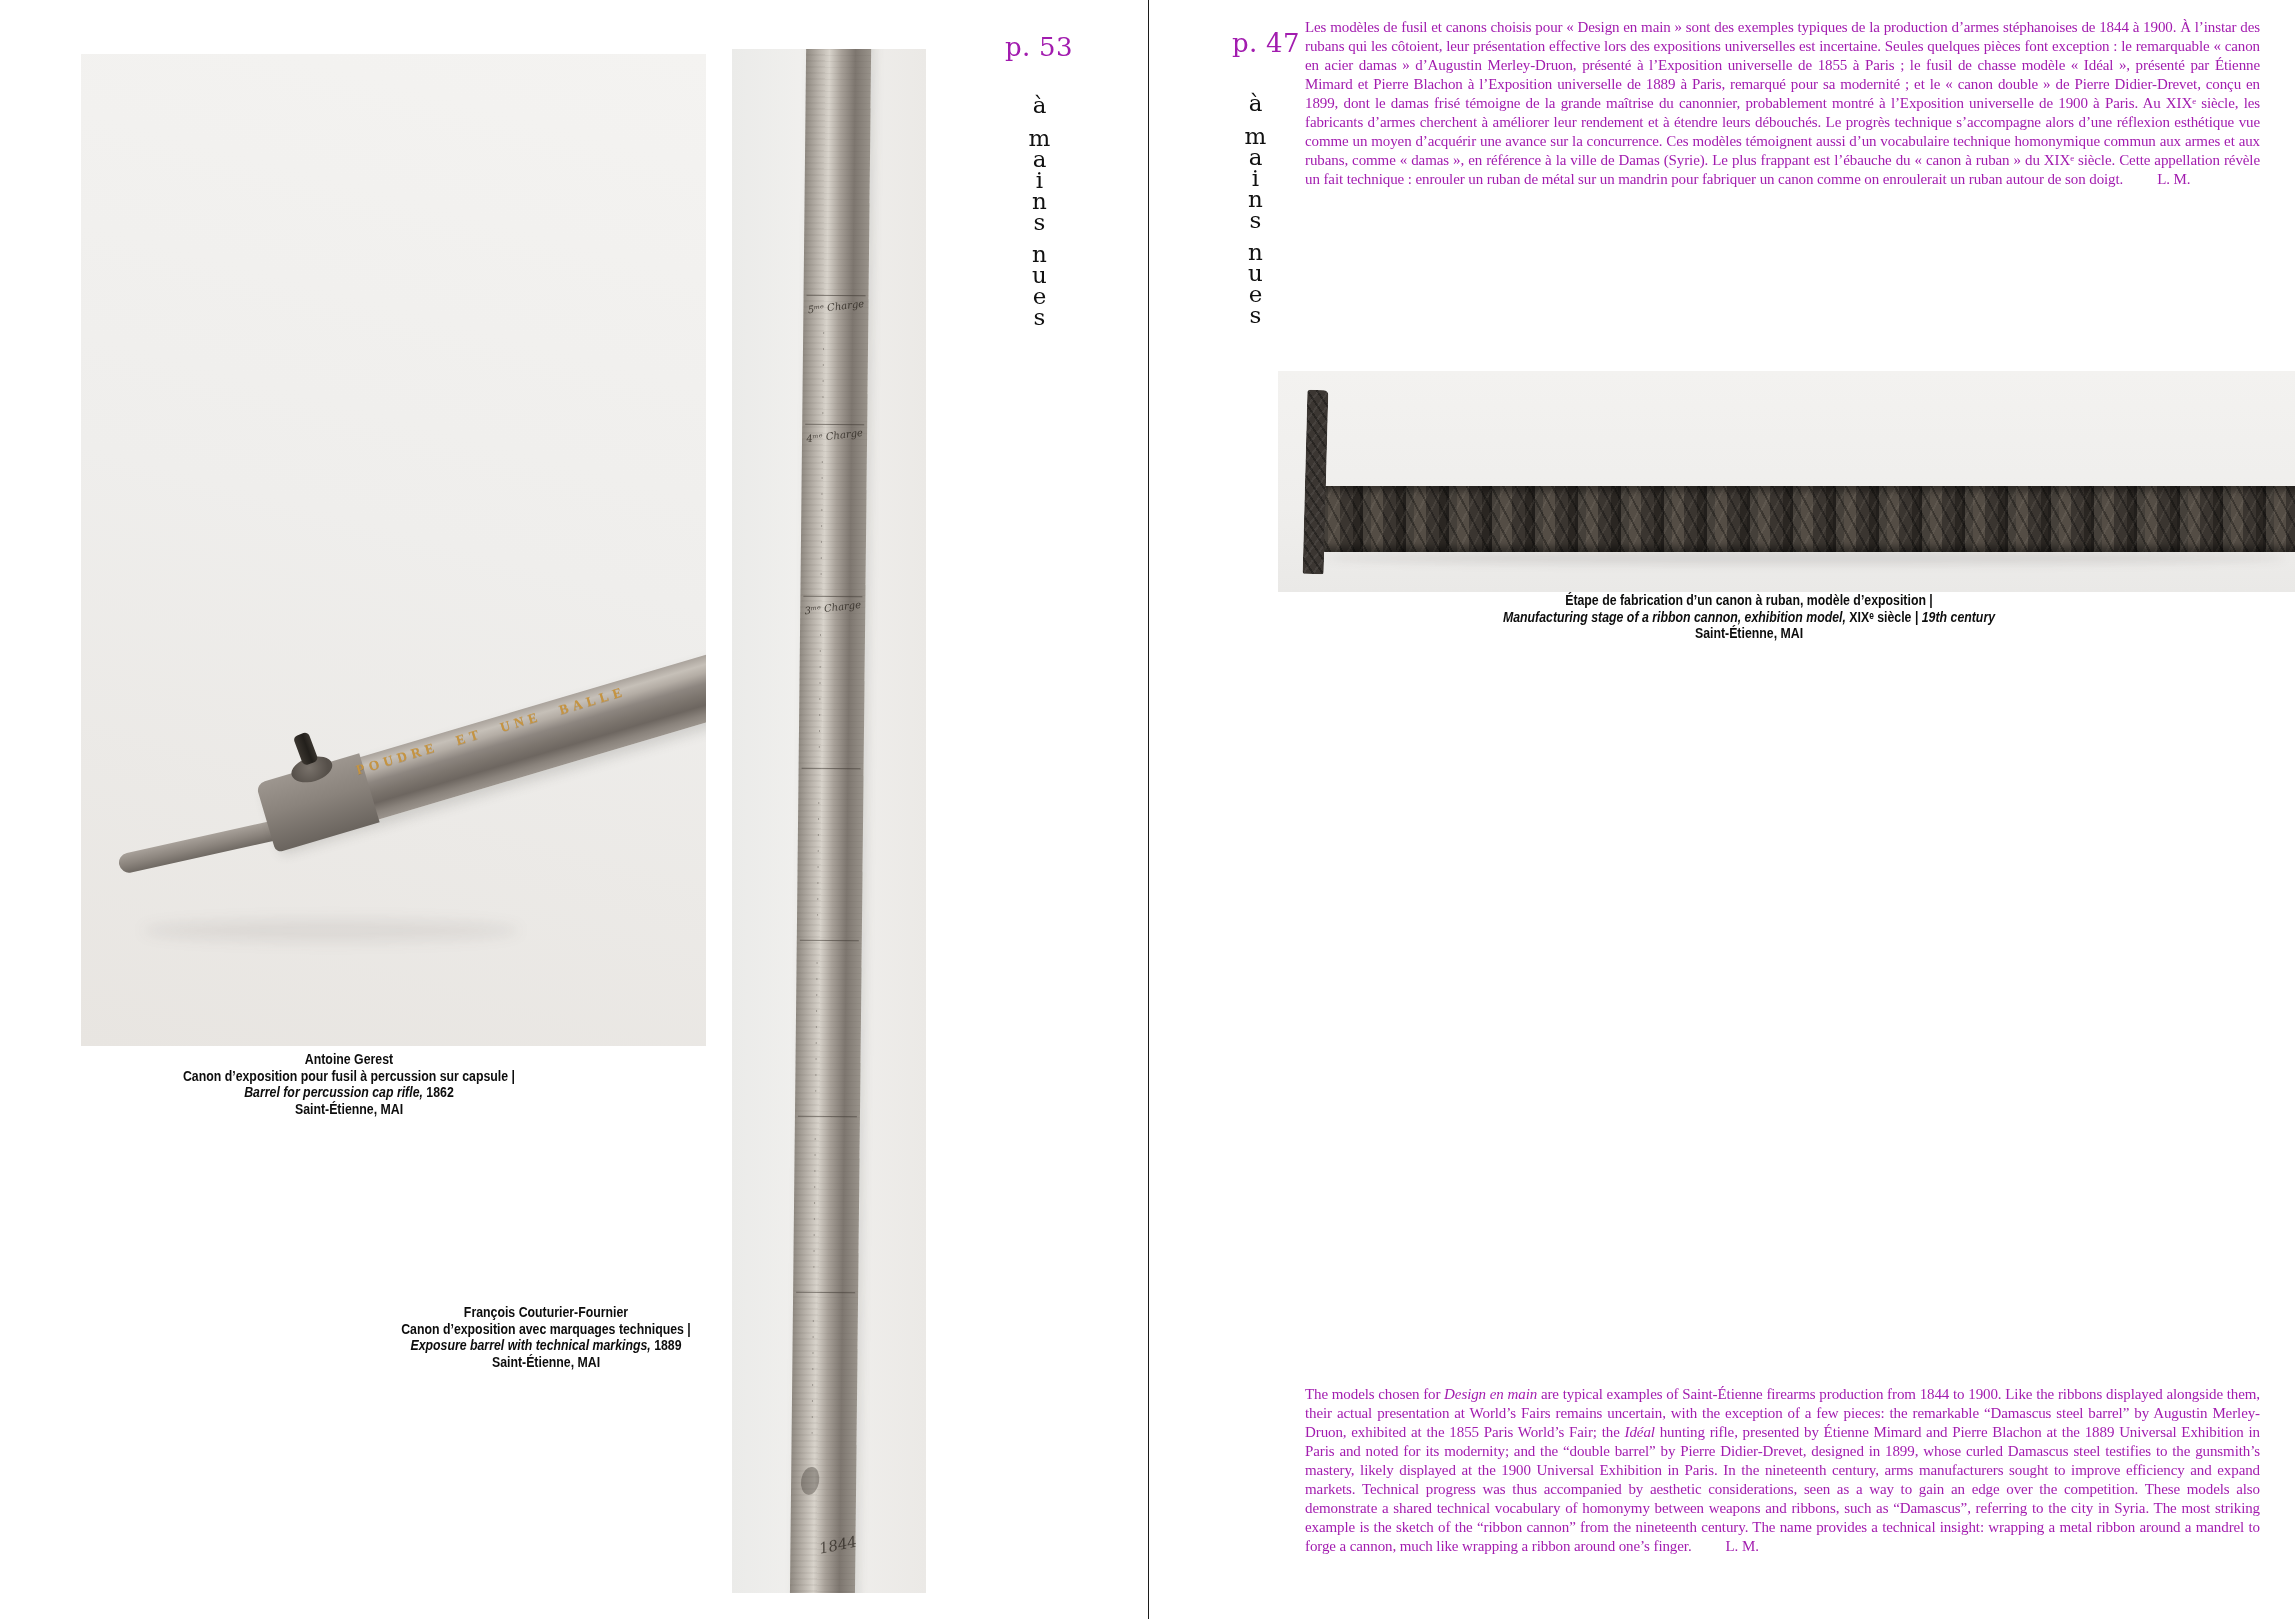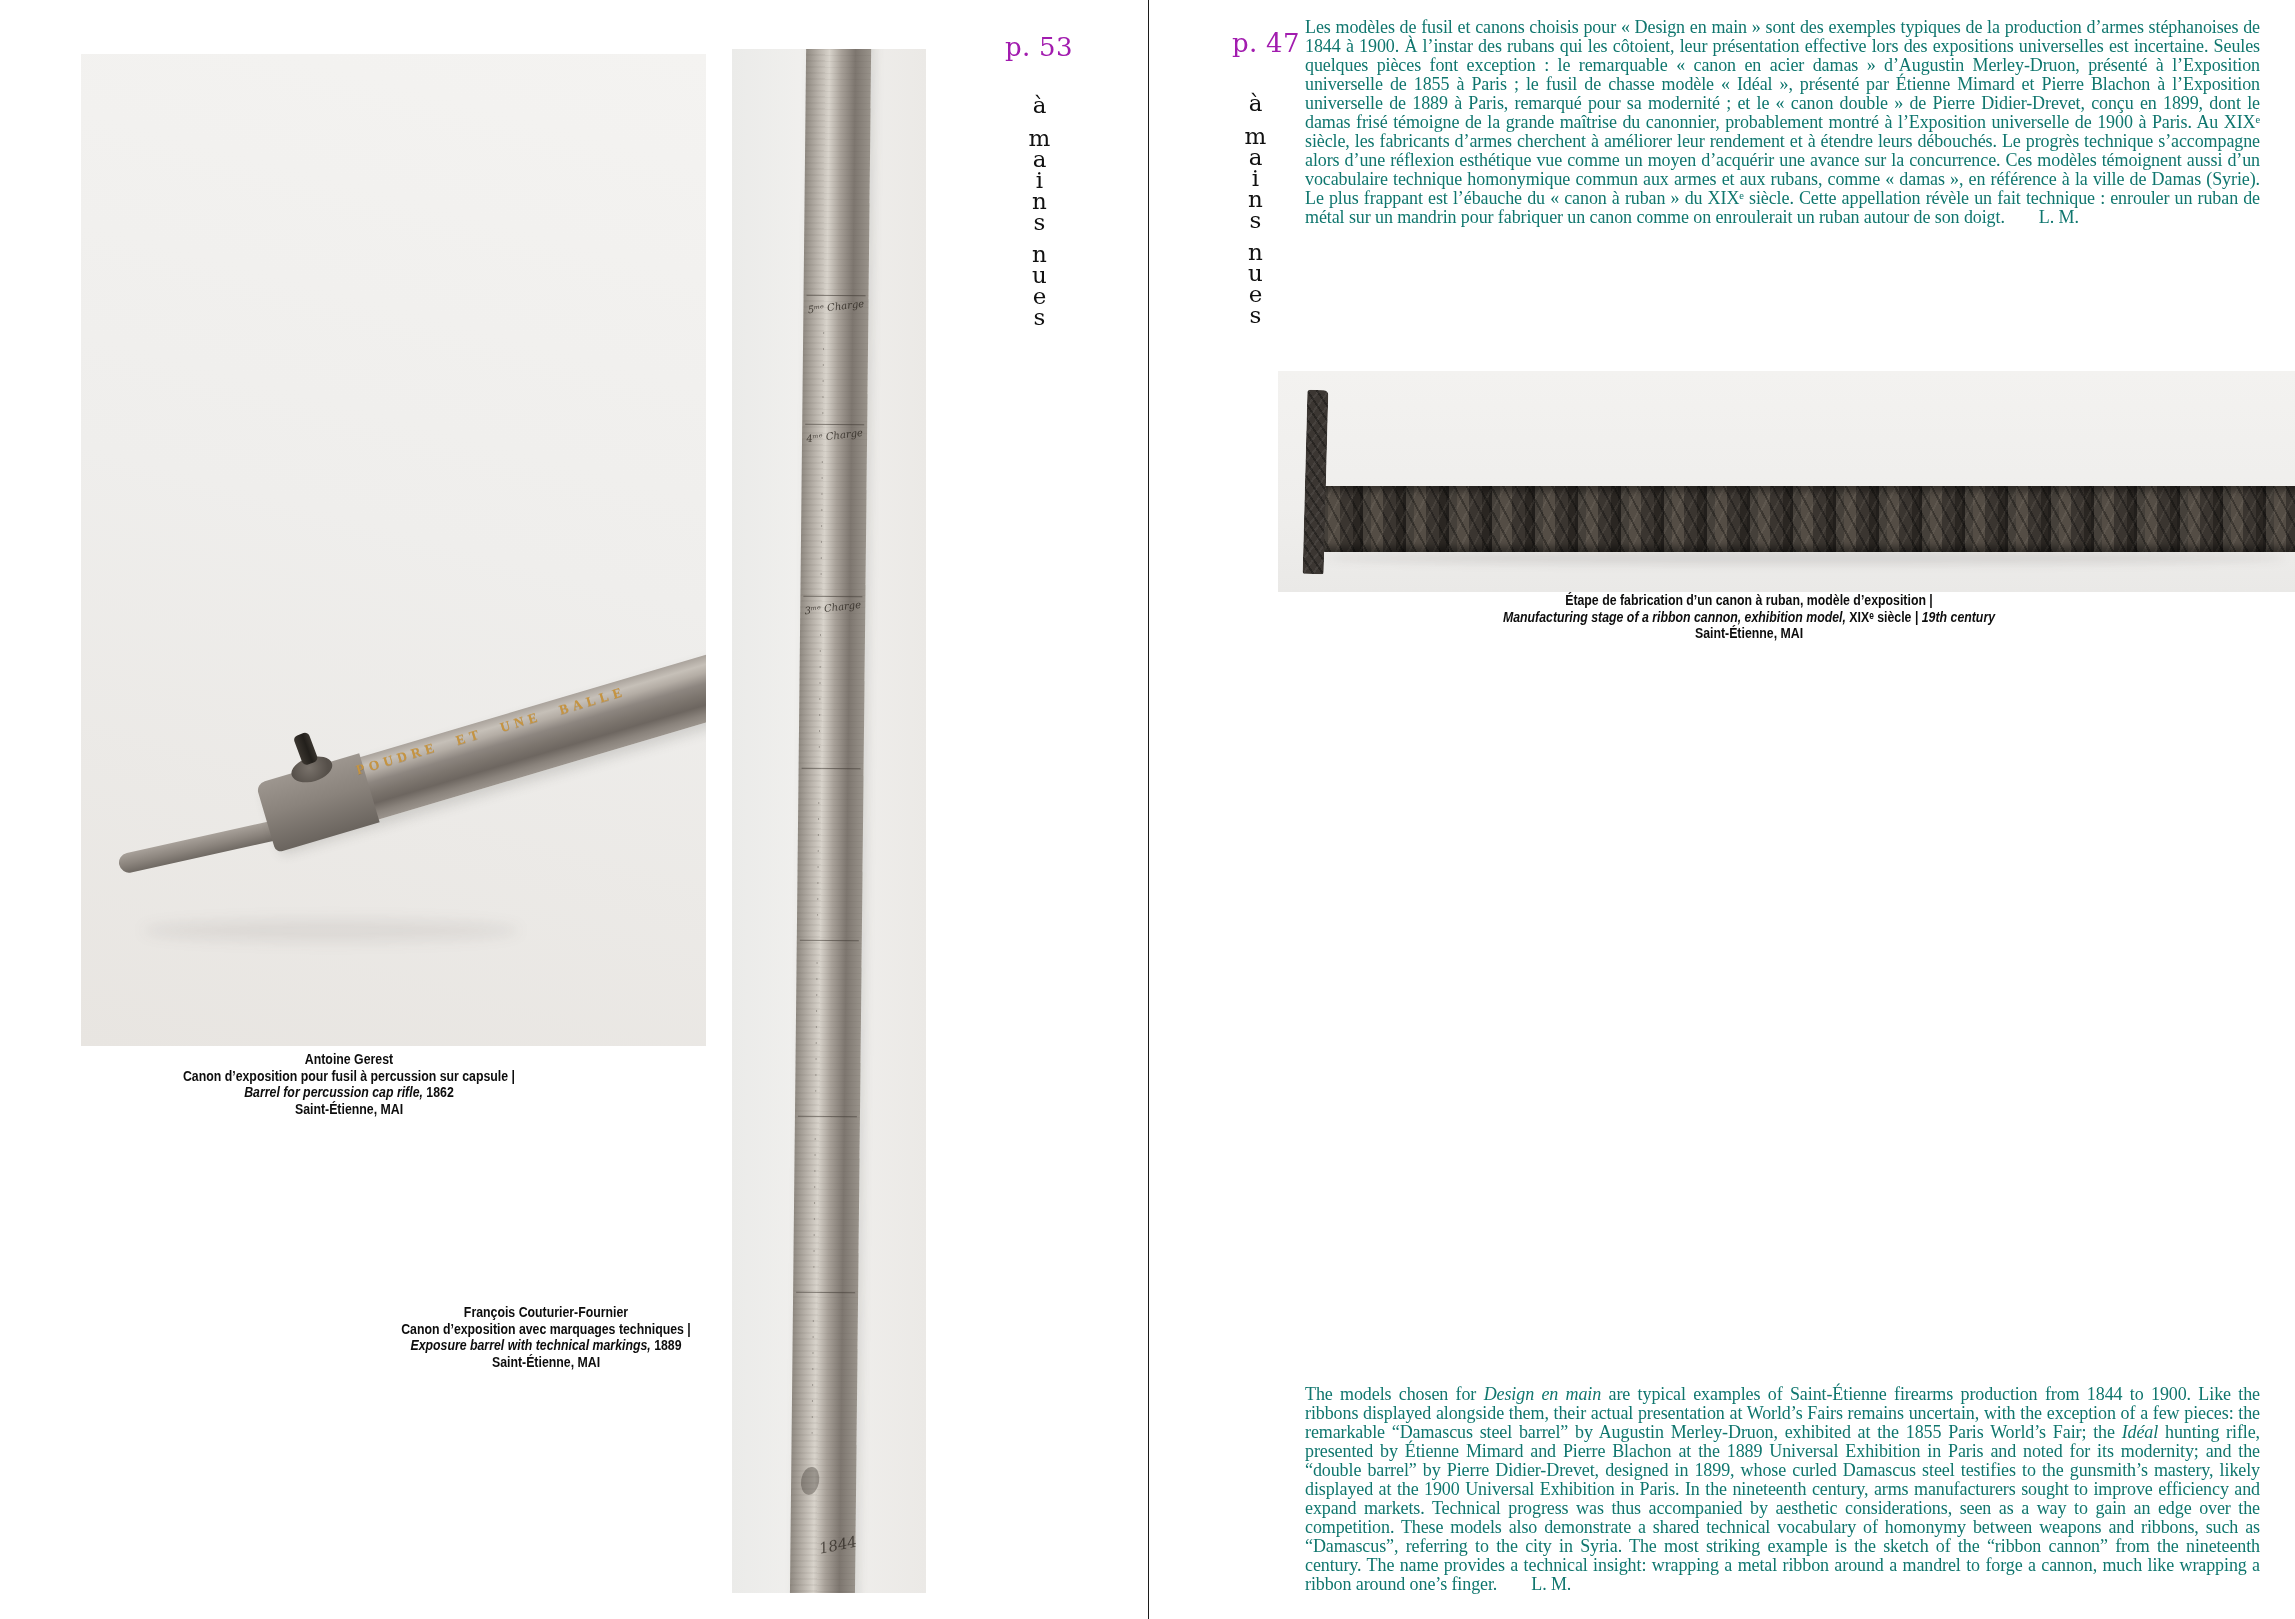--- a/index.html
+++ b/index.html
@@ -6,22 +6,22 @@
   .spread{position:relative;width:2295px;height:1620px;background:#ffffff;overflow:hidden;
           font-family:"Liberation Serif",serif;color:#161616;}
 
   
   .photo{position:absolute;overflow:hidden;}
   .pagenum{position:absolute;font-family:"DejaVu Serif",serif;font-size:26px;color:#a21caf;letter-spacing:0.3px;}
   .vtitle{position:absolute;display:flex;flex-direction:column;align-items:center;
           font-family:"DejaVu Serif",serif;font-size:23px;color:#111;}
   .vletter{height:21px;line-height:21px;text-align:center;}
   .vgap{height:11.5px;}
-  .essay{position:absolute;width:955px;font-family:"Liberation Serif",serif;font-size:18px;
-         line-height:19px;text-align:justify;color:#0f766e;letter-spacing:-0.1px;}
+  .essay{position:absolute;width:955px;font-family:"Liberation Serif",serif;font-size:15px;
+         line-height:19px;text-align:justify;color:#a21caf;letter-spacing:-0.1px;}
   .seg-i{font-style:italic;}
   .seg-sig{padding-left:34px;white-space:nowrap;}
   .caption{position:absolute;font-family:"Liberation Sans",sans-serif;font-weight:700;font-size:14px;
            line-height:16.6px;color:#0d0d0d;text-align:center;transform:scaleX(0.88);transform-origin:center top;}
   .divider{position:absolute;left:1148px;top:0;width:1.4px;height:1620px;background:#1c1c1c;}
 
   
   .photo-a{left:41px;top:43px;width:625px;height:992px;
            background:linear-gradient(195deg,#f4f3f1 0%,#efeeec 48%,#e8e5e1 100%);}
   .barrel-rot{position:absolute;left:13.5px;top:628px;width:676px;height:176px;

